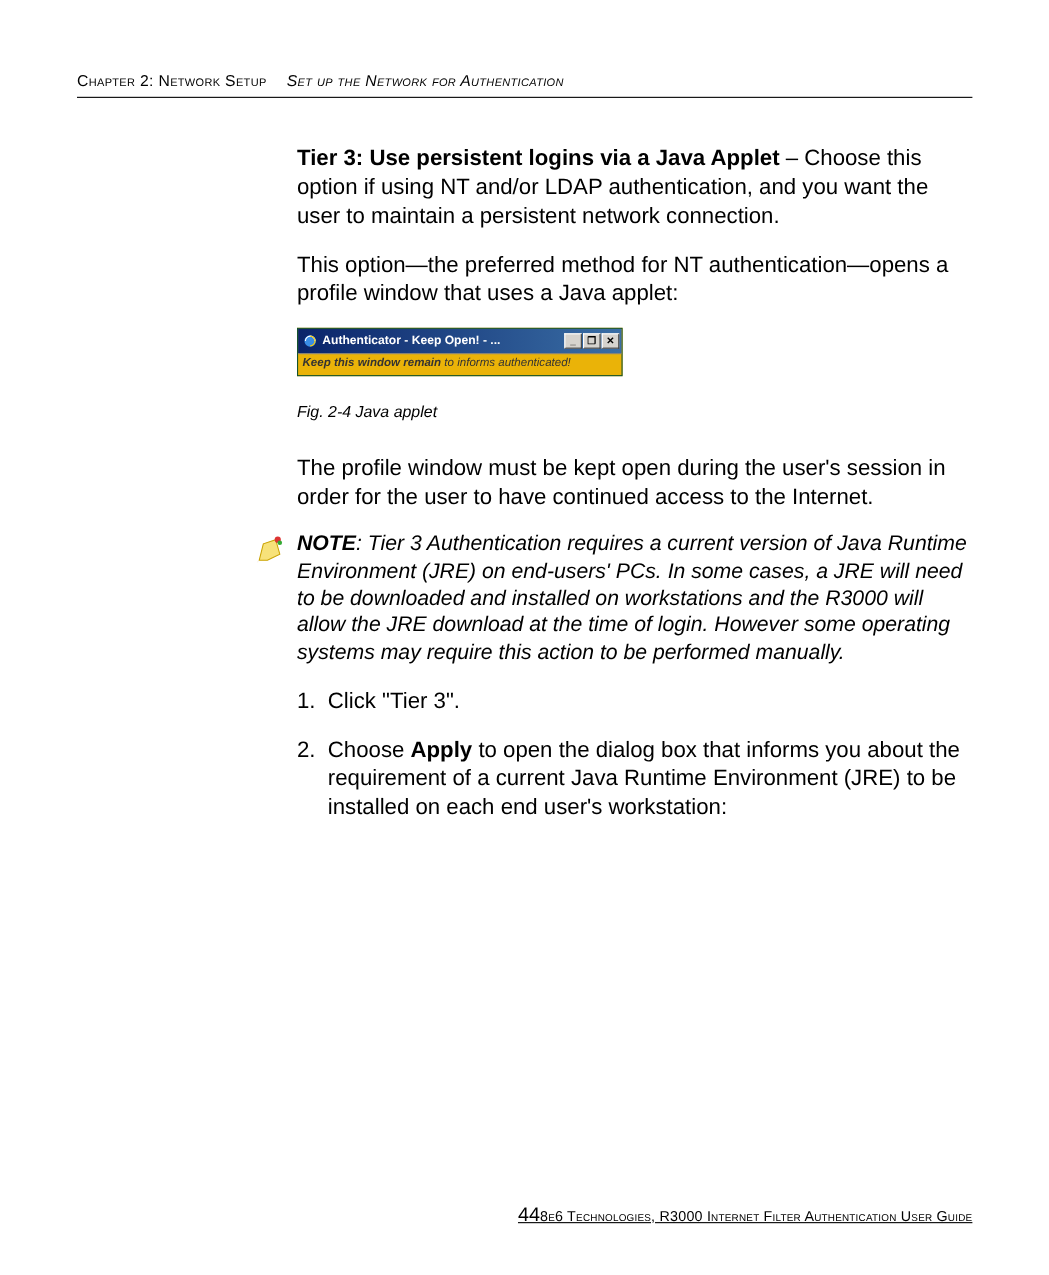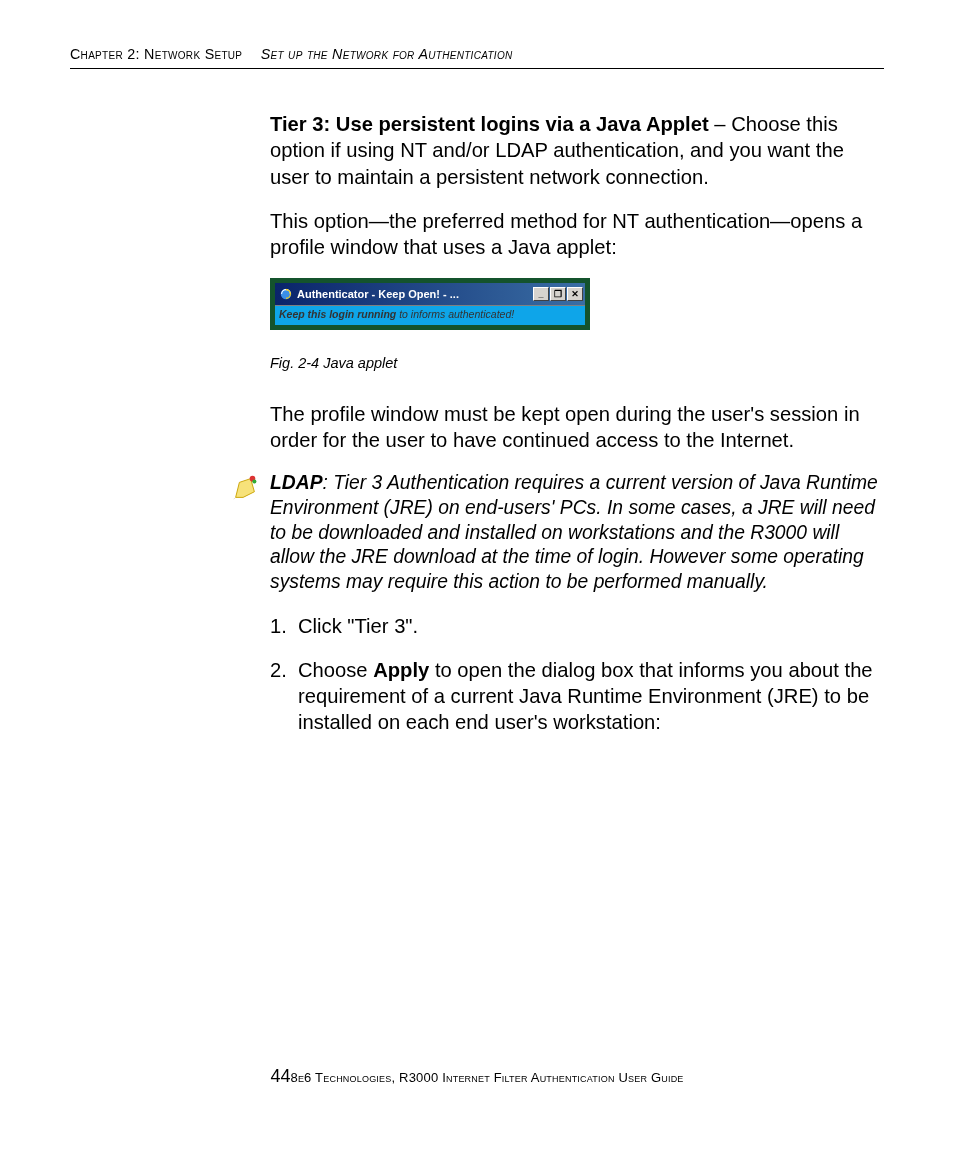--- a/index.html
+++ b/index.html
@@ -1,45 +1,45 @@
 <!DOCTYPE html>
 <html><head>
 <meta charset="utf-8">
 <style>
   * { box-sizing: border-box; margin: 0; padding: 0; }
   html, body { width: 954px; height: 1159px; background: #fff; font-family: Arial, Helvetica, sans-serif; color: #000; }
-  .page { position: relative; width: 954px; height: 1159px; padding: 46px 70px 0 70px; }
+  .page { position: relative; width: 954px; height: 1159px; padding: 66px 70px 0 70px; }
   .running-head { font-size: 14.3px; letter-spacing: 0.3px; padding-bottom: 6px; border-bottom: 1.5px solid #000; margin-bottom: 42px; font-variant: small-caps; }
   .running-head .chap { }
   .running-head .sect { font-style: italic; margin-left: 14px; }
   .content { margin-left: 200px; width: 612px; font-size: 20.2px; line-height: 1.3; }
   .para { margin-bottom: 18px; }
   .para .bold { font-weight: bold; margin-top: 18px; }
   .figure-wrap { margin-bottom: 8px; }
-  .applet-window { width: 320px; border: 5px solid #14532d; background: #0ea5e9; font-family: Tahoma, Arial, sans-serif; }
+  .applet-window { width: 296px; border: 1px solid #14532d; background: #eab308; font-family: Tahoma, Arial, sans-serif; }
   .titlebar { height: 22px; background: linear-gradient(to right, #0a246a, #3a6ea5); color: #fff; display: flex; align-items: center; padding: 0 2px 0 4px; font-size: 11px; font-weight: bold; }
   .titlebar .ie-icon { width: 14px; height: 14px; margin-right: 4px; display: inline-flex; align-items: center; justify-content: center; }
   .titlebar .ttl { flex: 1; white-space: nowrap; overflow: hidden; }
   .titlebar .btns { display: flex; gap: 1px; }
   .winbtn { width: 16px; height: 14px; background: #d6d3ce; border: 1px solid #fff; border-right-color: #404040; border-bottom-color: #404040; display: inline-flex; align-items: center; justify-content: center; font-size: 9px; font-weight: bold; color: #000; line-height: 1; }
   .applet-body { height: 152px; display: flex; align-items: center; justify-content: center; border-top: 1px solid #fff; }
   .applet-body .uname { font-size: 13px; font-weight: bold; color: #000; }
   .applet-status { font-size: 10.5px; font-style: italic; padding: 2px 4px 3px 4px; border-top: 1px solid #808080; color: #333; }
   .applet-status .kw { font-weight: bold; font-style: italic; }
   .fig-caption { font-size: 14.5px; font-style: italic; margin-top: 24px; margin-bottom: 28px; }
   .note-row { display: flex; align-items: flex-start; margin-left: -40px; margin-bottom: 18px; }
   .note-icon { width: 30px; height: 30px; margin-right: 10px; margin-top: 2px; flex: none; }
   .note-text { font-size: 19.3px; font-style: italic; line-height: 1.28; }
   .note-text .nlabel { font-weight: bold; font-style: italic; }
   ol.steps { list-style: none; font-size: 20.2px; line-height: 1.3; }
   ol.steps li { display: flex; margin-bottom: 18px; }
   ol.steps li .num { width: 28px; flex: none; }
   ol.steps li .txt { flex: 1; }
   ol.steps li .txt .bold { font-weight: bold; }
-  .footer { position: absolute; left: 70px; right: 70px; bottom: 72px; display: flex; justify-content: center; align-items: baseline; }
+  .footer { position: absolute; left: 70px; right: 70px; bottom: 44px; display: flex; justify-content: flex-end; align-items: baseline; text-decoration: underline; }
   .footer .pageno { font-size: 18px; }
   .footer .ftext { font-size: 13px; font-variant: small-caps; letter-spacing: 0.2px; }
 </style>
 </head>
 <body>
 <div class="page">
 
   <div class="running-head">
     <span class="chap">Chapter 2: Network Setup</span>
     <span class="sect">Set up the Network for Authentication</span>
@@ -64,40 +64,40 @@
               </svg>
           </span>
           <span class="ttl">Authenticator - Keep Open! - ...</span>
           <span class="btns">
             <span class="winbtn">_</span>
             <span class="winbtn">❐</span>
             <span class="winbtn">✕</span>
           </span>
         </div>
         <div class="applet-status">
-          <span class="kw">Keep this login running</span><span> to informs authenticated!</span>
+          <span class="kw">Keep this window remain</span><span> to informs authenticated!</span>
         </div>
       </div>
     </div>
 
     <div class="fig-caption">Fig. 2-4  Java applet</div>
 
     <p class="para">The profile window must be kept open during the user's session in order for the user to have continued access to the Internet.</p>
 
     <div class="note-row">
       <span class="note-icon">
         <svg viewBox="0 0 32 32" width="30" height="30">
           <path d="M6 26 L10 10 L22 6 L26 20 L14 26 Z" fill="#f7e27a" stroke="#caa200" stroke-width="1"></path>
           <path d="M6 26 L3 29 L5 27 Z" fill="#8a5a00"></path>
           <circle cx="24" cy="6" r="3" fill="#d33"></circle>
           <circle cx="26" cy="9" r="2.2" fill="#3a3"></circle>
         </svg>
       </span>
       <div class="note-text">
-        <span class="nlabel">LDAP</span><span>: Tier 3 Authentication requires a current version of Java Runtime Environment (JRE) on end-users' PCs. In some cases, a JRE will need to be downloaded and installed on workstations and the R3000 will allow the JRE download at the time of login. However some operating systems may require this action to be performed manually.</span>
+        <span class="nlabel">NOTE</span><span>: Tier 3 Authentication requires a current version of Java Runtime Environment (JRE) on end-users' PCs. In some cases, a JRE will need to be downloaded and installed on workstations and the R3000 will allow the JRE download at the time of login. However some operating systems may require this action to be performed manually.</span>
       </div>
     </div>
 
     <ol class="steps">
       <li>
         <span class="num">1.</span>
         <span class="txt">Click "Tier 3".</span>
       </li>
       <li>
         <span class="num">2.</span>

